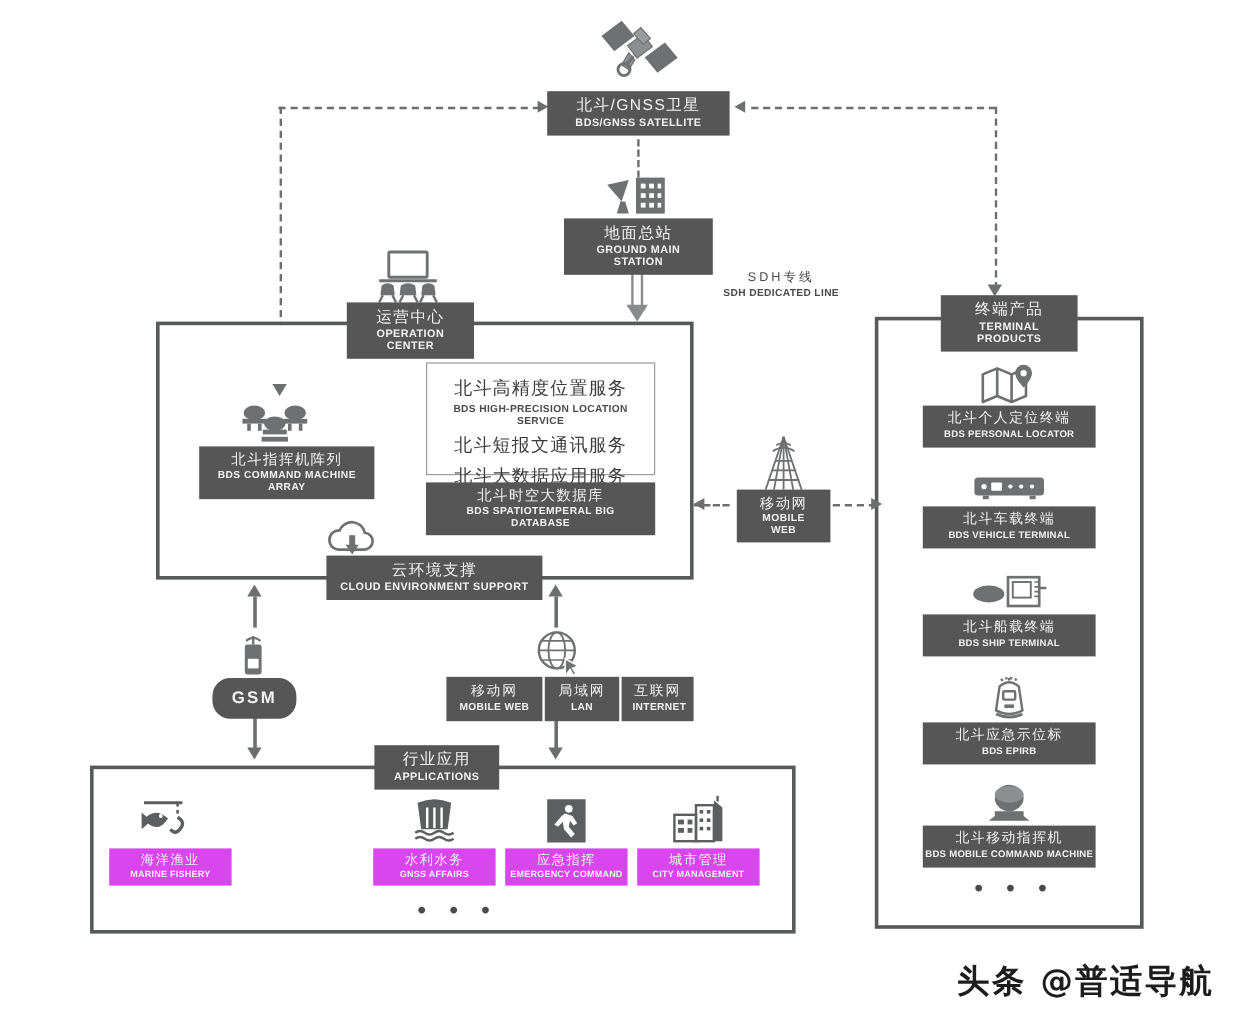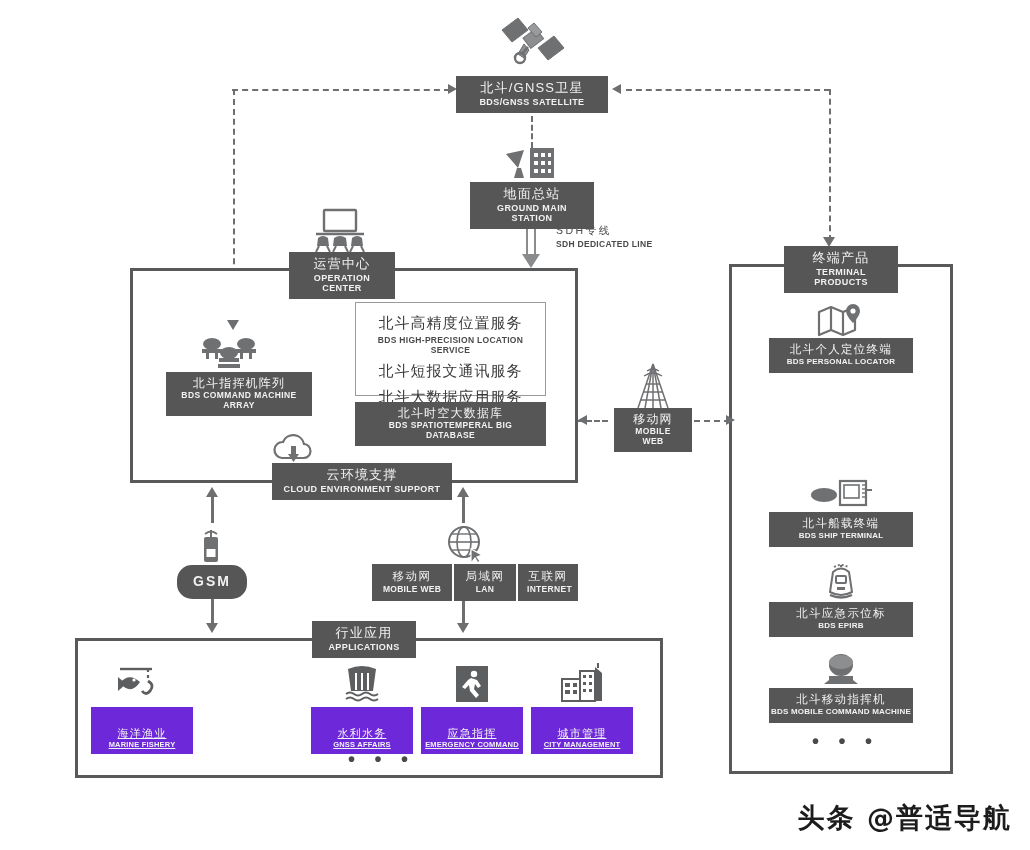--- a/index.html
+++ b/index.html
@@ -65,21 +65,21 @@
 
   .icon { position: absolute; z-index: 5; }
   .ctext { position: absolute; text-align: center; z-index: 5; color: #4a4a4a; }
   .ctext .cn { font-size: 10.5px; letter-spacing: 2.5px; display: block; }
   .ctext .en { font-size: 8.5px; letter-spacing: 0.3px; display: block; font-weight: bold; margin-top: 1px;}
 
   .dots { position: absolute; color: #4a4a4a; font-size: 20px; letter-spacing: 7px; z-index: 5; font-weight: bold;}
 
   .app-cell { position: absolute; width: 102px; text-align: center; z-index: 5; }
   .app-chip {
-    background: #6d28d9; color: #f2f2f2; padding: 20px 2px 5px 2px; line-height: 1.1; text-decoration: underline;
+    background: #d946ef; color: #f2f2f2; padding: 4px 2px 5px 2px; line-height: 1.1;
   }
   .app-chip .cn { font-size: 11px; letter-spacing: 1.2px; display:block; }
   .app-chip .en { font-size: 7.5px; letter-spacing: 0.2px; display:block; font-weight: bold; margin-top:2px;}
 
   .term-cell { position: absolute; width: 144px; text-align: center; z-index: 5; left: 769px;}
   .term-chip { background: #565656; color: #f2f2f2; padding: 5px 2px 6px 2px; line-height: 1.12; }
   .term-chip .cn { font-size: 11.5px; letter-spacing: 1.3px; display:block; }
   .term-chip .en { font-size: 8px; letter-spacing: 0.2px; display:block; font-weight: bold; margin-top:2px;}
 
   .netbar { position: absolute; display: flex; z-index: 6; }
@@ -151,21 +151,21 @@
     </svg>
   </div>
 
   <div class="chip big" style="left:470px; top:182px; width:124px;">
     <span class="cn">地面总站</span>
     <span class="en">GROUND MAIN STATION</span>
   </div>
 
   <div class="sdh-shaft" style="left:526px; top:220px; height:36px;"></div>
   <div class="arw fatdown" style="left:522px; top:254px;"></div>
-  <div class="ctext" style="left:556px; top:224px; width:150px; text-align:left;">
+  <div class="ctext" style="left:576px; top:224px; width:150px; text-align:center;">
     <span class="cn">SDH专线</span>
     <span class="en">SDH DEDICATED LINE</span>
   </div>
 
   <div class="panel" style="left:130px; top:268px; width:448px; height:215px;"></div>
 
   <div class="icon" style="left:310px; top:207px;">
     <svg width="60" height="46" viewBox="0 0 60 46">
       <g fill="none" stroke="#6f7072" stroke-width="2.4">
         <rect x="14" y="3" width="32" height="21" rx="1"></rect>
@@ -290,20 +290,40 @@
         <path d="M38,2 a7,7 0 0 1 7,7 c0,5 -7,12 -7,12 c0,0 -7,-7 -7,-12 a7,7 0 0 1 7,-7 Z" fill="#6f7072"></path>
         <circle cx="38" cy="9" r="2.6" fill="#fff"></circle>
       </svg>
     </div>
     <div class="term-chip">
       <span class="cn">北斗个人定位终端</span>
       <span class="en">BDS PERSONAL LOCATOR</span>
     </div>
   </div>
 
+  <div class="term-cell" style="top:392px;">
+    <div style="height:30px;">
+      <svg width="64" height="28" viewBox="0 0 64 28">
+        <rect x="3" y="6" width="58" height="15" rx="3" fill="#6f7072"></rect>
+        <g fill="#ffffff">
+          <circle cx="11" cy="13.5" r="2.2"></circle>
+          <rect x="17" y="10" width="9" height="7" rx="1"></rect>
+          <circle cx="33" cy="13.5" r="1.8"></circle>
+          <circle cx="42" cy="13.5" r="1.8"></circle>
+          <circle cx="51" cy="13.5" r="1.8"></circle>
+        </g>
+        <rect x="10" y="21" width="5" height="3" fill="#6f7072"></rect>
+        <rect x="49" y="21" width="5" height="3" fill="#6f7072"></rect>
+      </svg>
+    </div>
+    <div class="term-chip">
+      <span class="cn">北斗车载终端</span>
+      <span class="en">BDS VEHICLE TERMINAL</span>
+    </div>
+  </div>
 
   <div class="term-cell" style="top:478px;">
     <div style="height:34px;">
       <svg width="68" height="32" viewBox="0 0 68 32">
         <ellipse cx="17" cy="17" rx="13" ry="7" fill="#6f7072"></ellipse>
         <rect x="33" y="3" width="26" height="24" fill="none" stroke="#6f7072" stroke-width="2.2"></rect>
         <rect x="37" y="7" width="15" height="13" fill="none" stroke="#6f7072" stroke-width="1.6"></rect>
         <g stroke="#6f7072" stroke-width="1.4">
           <line x1="55" y1="7" x2="58" y2="7"></line>
             <line x1="55" y1="11" x2="58" y2="11"></line>

